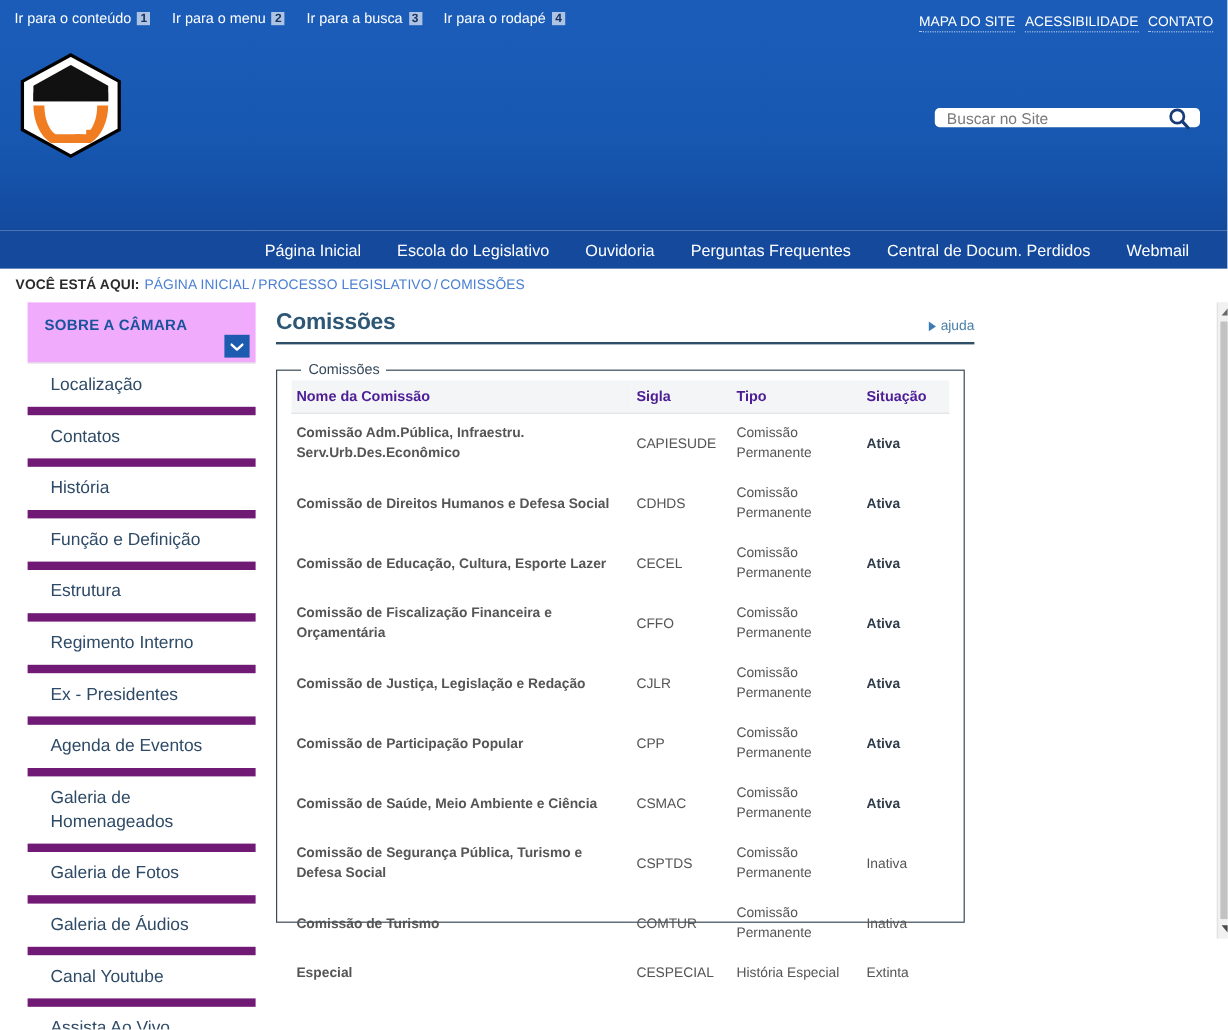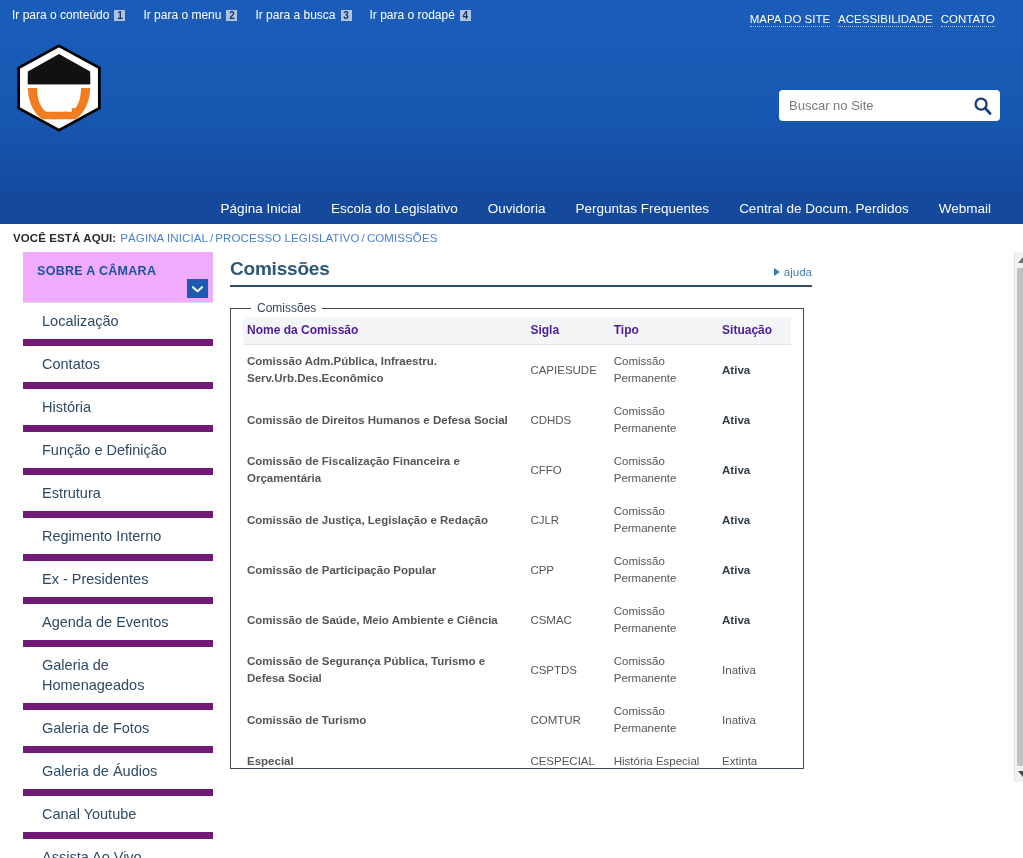--- a/index.html
+++ b/index.html
@@ -39,21 +39,21 @@
     font-size: 10px;
     font-weight: bold;
     line-height: 11px;
     height: 11px;
     min-width: 11px;
     text-align: center;
     padding: 0 1px;
   }
   .utility-links {
     position: absolute;
-    right: 28px;
+    right: 12px;
     top: 13px;
     display: flex;
     gap: 8px;
     align-items: baseline;
   }
   .utility-links a {
     color: #ffffff;
     font-size: 11.5px;
     text-decoration: none;
     border-bottom: 1px dotted #a9c2e6;
@@ -97,21 +97,21 @@
     margin-left: 2px;
     letter-spacing: -0.3px;
   }
 
   
   .search-wrap {
     position: absolute;
     right: 23px;
     top: 60px;
     width: 221px;
-    height: 31px;
+    height: 16px;
     background: #ffffff;
     border-radius: 4px;
     display: flex;
     align-items: center;
     padding: 0 6px 0 10px;
   }
   .search-input {
     flex: 1;
     border: none;
     outline: none;
@@ -502,20 +502,26 @@
             <td class="col-tipo">Comissão Permanente</td>
             <td class="col-sit ativa">Ativa</td>
           </tr>
           <tr>
             <td class="col-nome">Comissão de Direitos Humanos e Defesa Social</td>
             <td class="col-sigla">CDHDS</td>
             <td class="col-tipo">Comissão Permanente</td>
             <td class="col-sit ativa">Ativa</td>
           </tr>
           <tr>
+            <td class="col-nome">Comissão de Educação, Cultura, Esporte Lazer</td>
+            <td class="col-sigla">CECEL</td>
+            <td class="col-tipo">Comissão Permanente</td>
+            <td class="col-sit ativa">Ativa</td>
+          </tr>
+          <tr>
             <td class="col-nome">Comissão de Fiscalização Financeira e Orçamentária</td>
             <td class="col-sigla">CFFO</td>
             <td class="col-tipo">Comissão Permanente</td>
             <td class="col-sit ativa">Ativa</td>
           </tr>
           <tr>
             <td class="col-nome">Comissão de Justiça, Legislação e Redação</td>
             <td class="col-sigla">CJLR</td>
             <td class="col-tipo">Comissão Permanente</td>
             <td class="col-sit ativa">Ativa</td>

